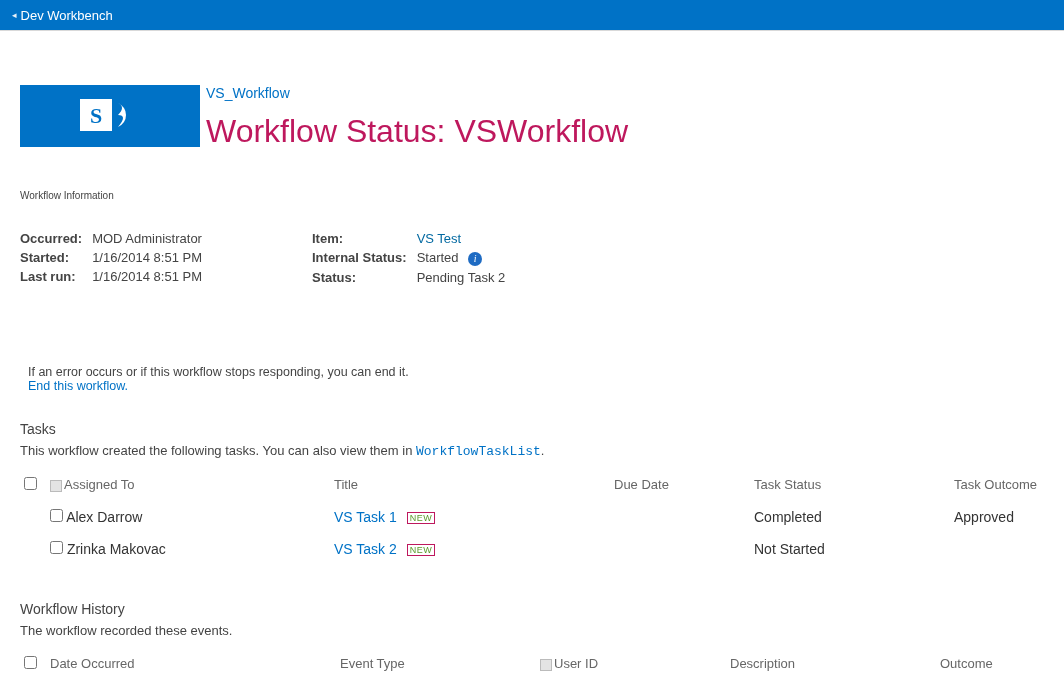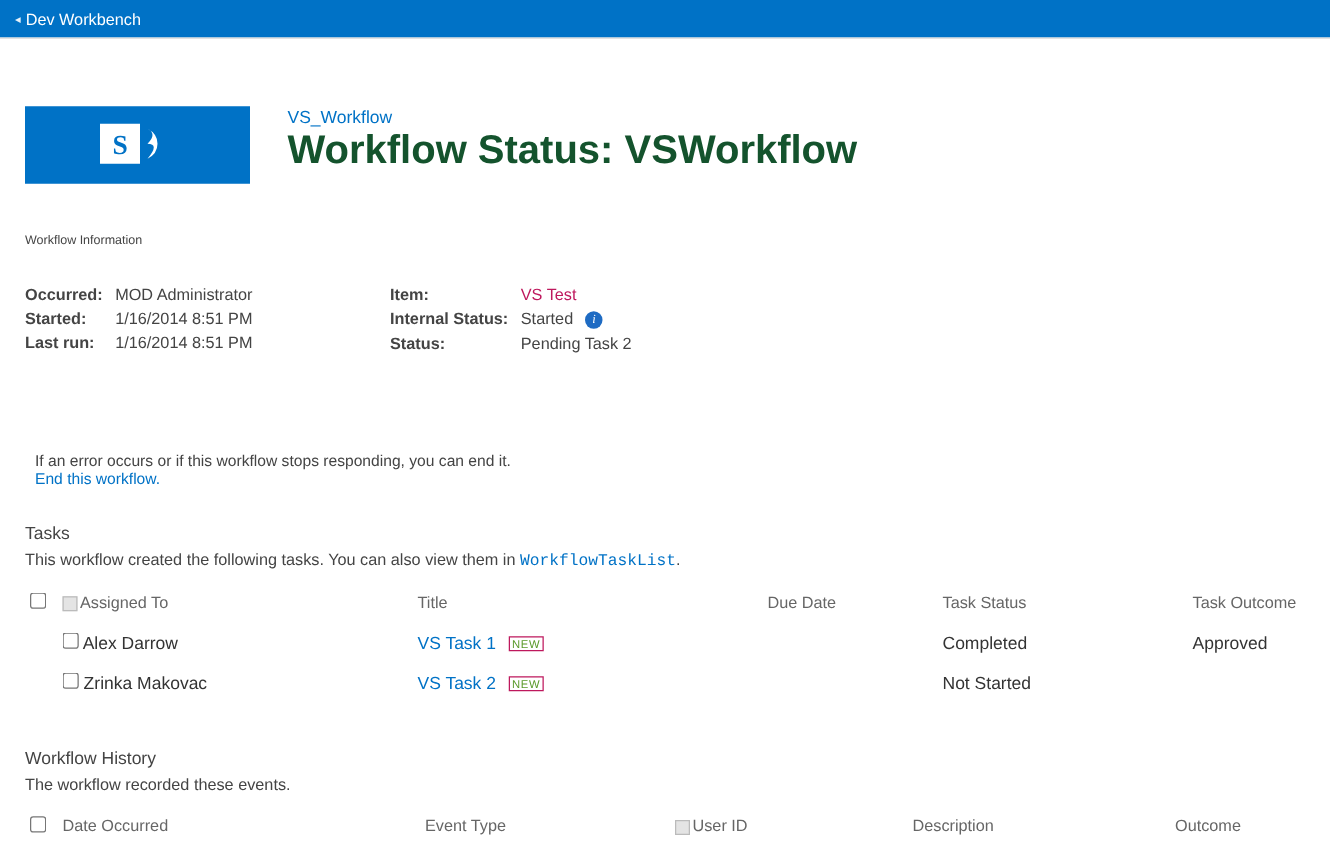--- a/index.html
+++ b/index.html
@@ -28,36 +28,36 @@
 
   .stripe { height: 1px; background: #d9d9d9; }
   .pad48 { height: 48px; }
 
   .header-row { display: flex; align-items: flex-start; padding: 6px 20px 0 20px; }
   .sp-logo {
     width: 180px; height: 62px; background: #0072c6;
     display: flex; align-items: center; justify-content: center;
   }
   .sp-logo svg { width: 60px; height: 42px; }
-  .title-block { padding-left: 30px; }
+  .title-block { padding-left: 6px; }
   .breadcrumb {
     color: #0072c6; font-size: 14px; cursor: pointer;
   }
   .page-title {
-    font-size: 32px; font-weight: 700; color: #14532d; margin-top: 0;
+    font-size: 32px; font-weight: 400; color: #be185d; margin-top: 12px;
   }
 
   .content { padding: 0 20px; }
   .section-h { font-size: 10px; color: #444; margin-top: 40px; font-weight: 400; }
   .info-grid {
     display: flex; gap: 40px; margin-top: 30px; font-size: 13px;
   }
   .info-col { display: grid; grid-template-columns: auto auto; column-gap: 10px; row-gap: 4px; }
   .info-col .lbl { font-weight: bold; white-space: nowrap; }
-  .info-col .val.link { color: #be185d; cursor: pointer; }
+  .info-col .val.link { color: #0369a1; cursor: pointer; }
   .info-icon {
     display: inline-block; width: 14px; height: 14px; border-radius: 50%;
     background: #1e6bc3; color: #fff; text-align: center;
     font-size: 10px; line-height: 14px; font-style: italic;
     font-family: Georgia, serif; margin-left: 6px; vertical-align: middle;
     cursor: pointer;
   }
 
   .hint { margin-top: 80px; margin-left: 8px; font-size: 12.5px; color: #444; }
   .hint a { color: #0072c6; text-decoration: none; cursor: pointer; }

